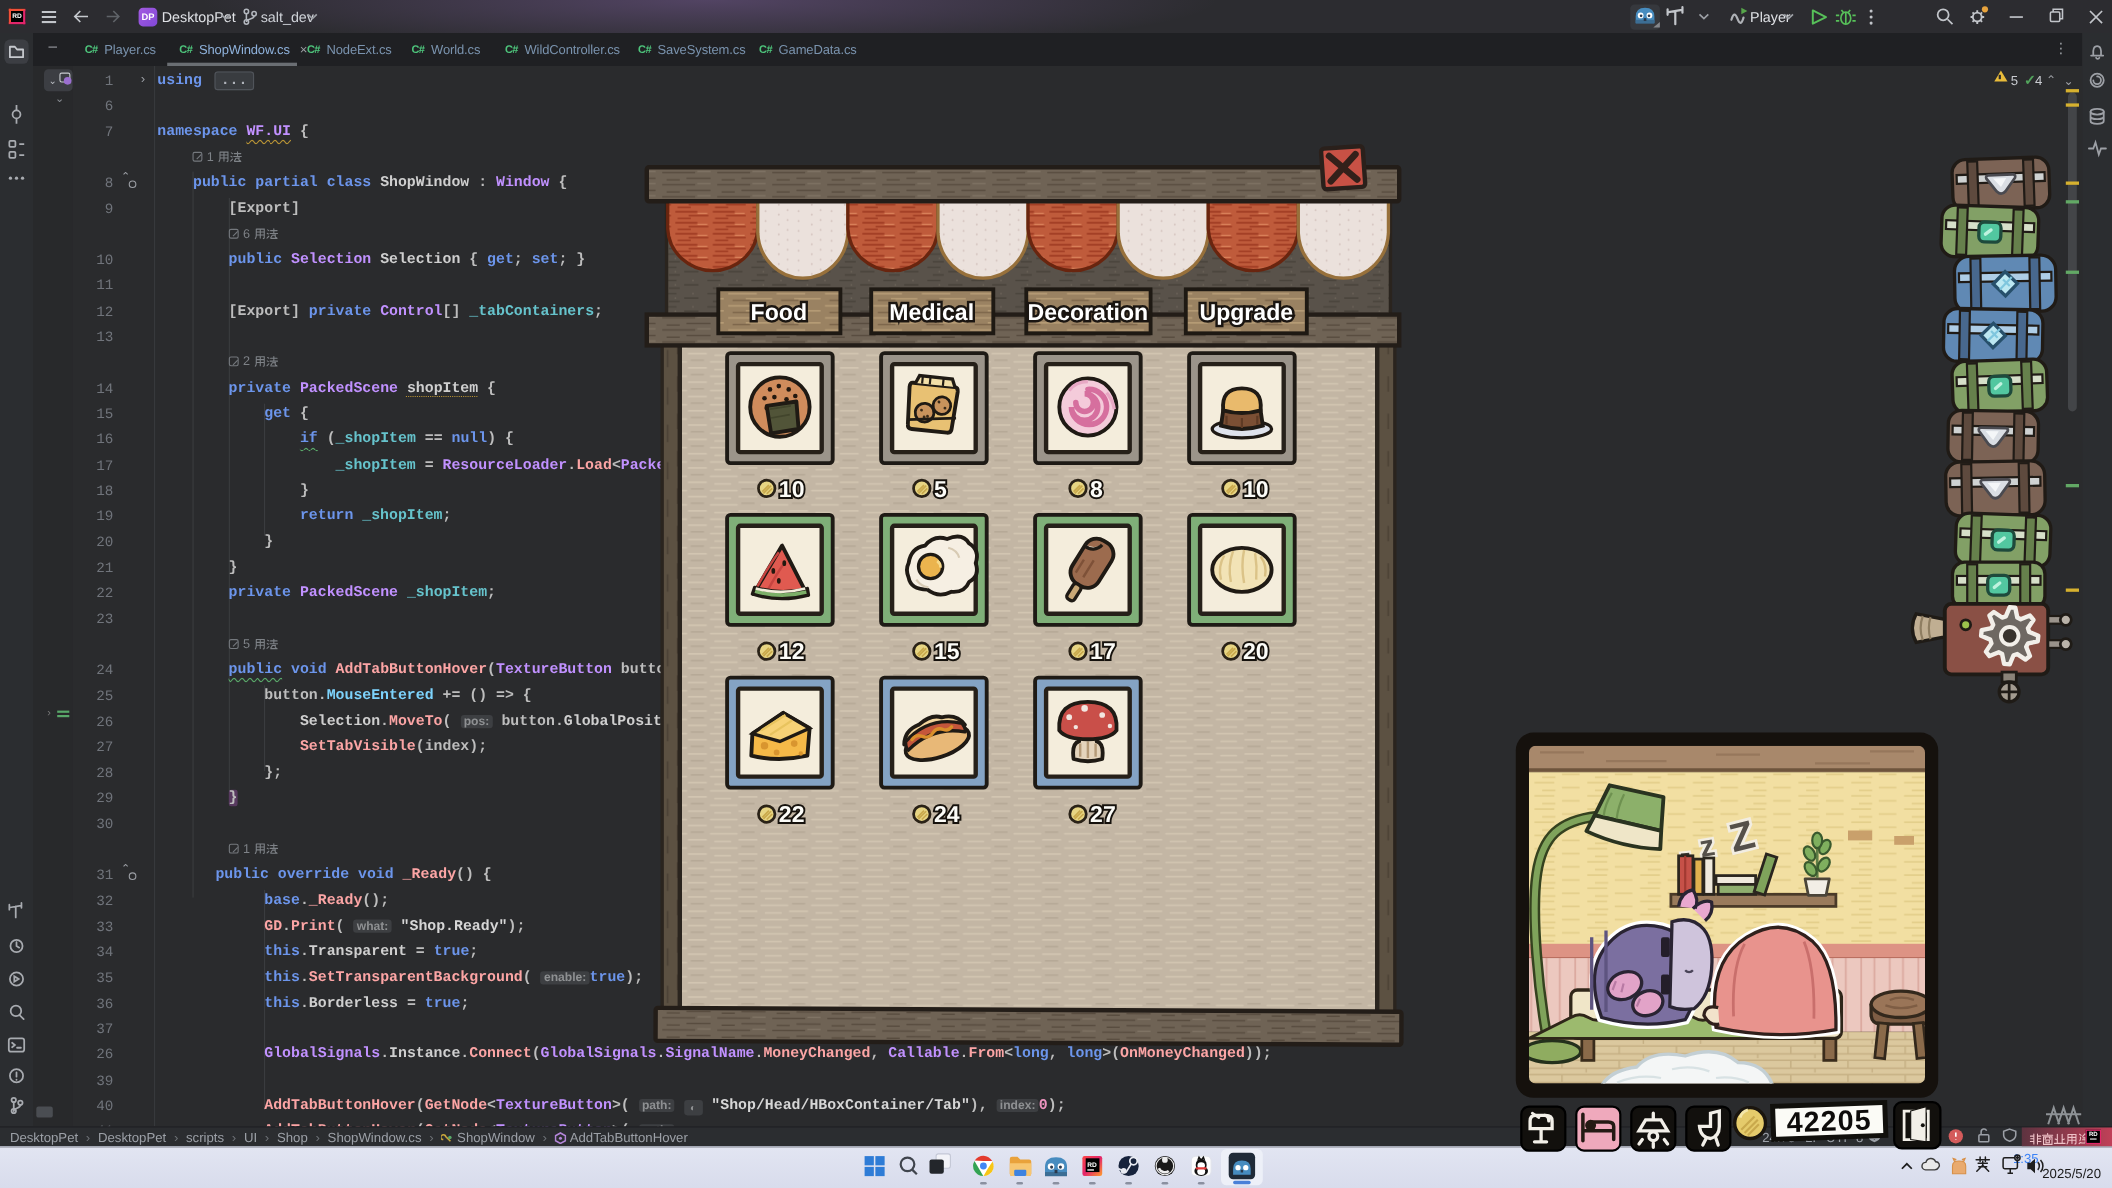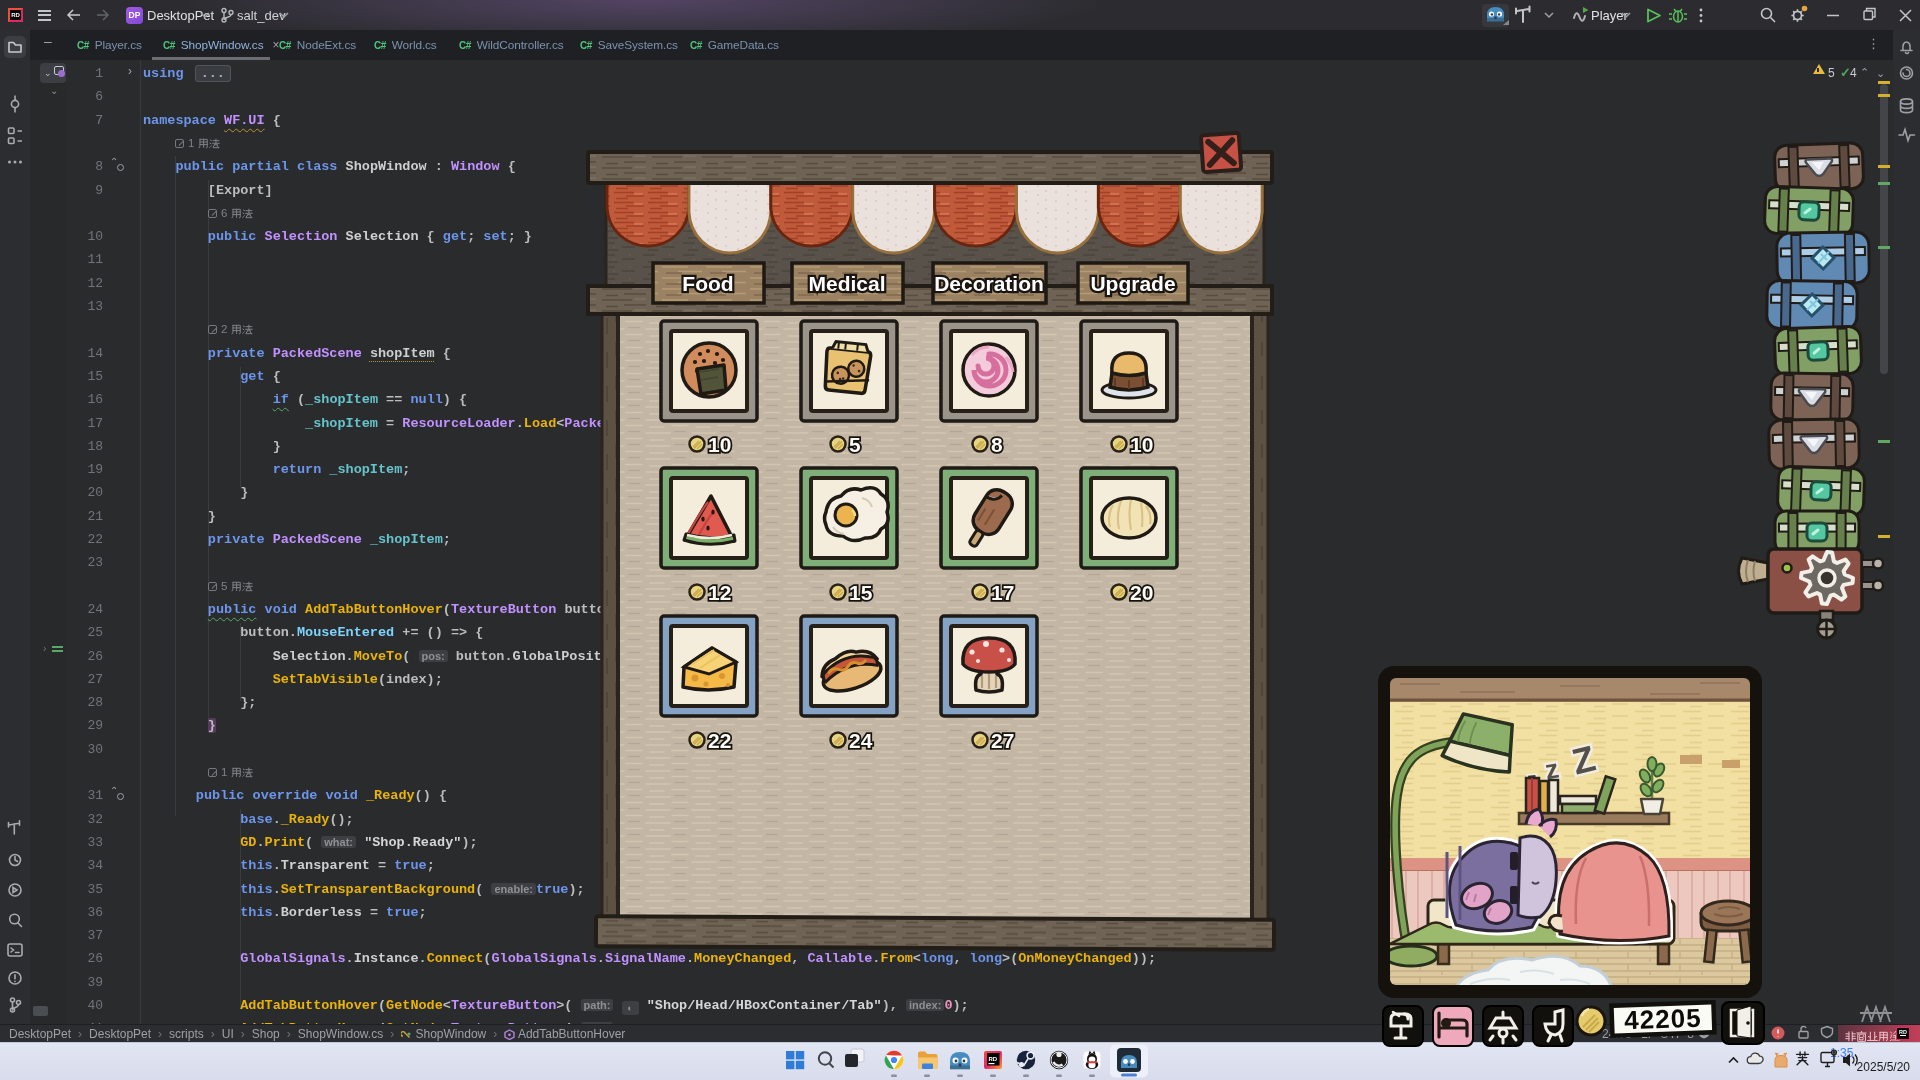--- a/index.html
+++ b/index.html
@@ -10,21 +10,21 @@
 .actbar{position:absolute;left:0;top:30px;width:30px;height:994px;background:#2B2D30}
 .strip2{position:absolute;left:30px;top:60px;width:36px;height:964px;background:#28292B}
 .rstripe{position:absolute;left:1893px;top:30px;width:27px;height:994px;background:#2B2D30}
 .editor{position:absolute;left:66px;top:60px;width:1827px;height:964px;background:#2A2B2D}
 .sbar{position:absolute;left:0;top:1024px;width:1920px;height:18px;background:#2B2D30;border-top:1px solid #1E1F22;z-index:6}
 .tkbar{position:absolute;left:0;top:1042px;width:1920px;height:38px;background:linear-gradient(#E2E5F2,#D8DCEC);border-top:1px solid #C2C7D8;z-index:6}
 .tab{position:absolute;top:30px;height:30px;display:flex;align-items:center;font-size:11.8px;color:#7A93AE;letter-spacing:-.1px}
 .tab .cs{color:#4EC57C;font-weight:bold;font-size:10px;margin-right:6px;letter-spacing:-.5px}
 .cl{position:absolute;white-space:pre;font:bold 13.5px/23.3px "Liberation Mono",monospace;color:#BDBDBD;letter-spacing:.001px}
 .ln{position:absolute;left:66px;width:37px;text-align:right;color:#70747B;font:13px/23.3px "Liberation Mono",monospace}
-.k{color:#6C95EB}.m{color:#eab308}.t{color:#C191FF}.v{color:#BDBDBD}.f{color:#66C3CC}.e{color:#7dd3fc}.s{color:#D6D6D6}.n{color:#ED94C0}.w{color:#CFCFCF}
+.k{color:#6C95EB}.m{color:#fca5a5}.t{color:#C191FF}.v{color:#BDBDBD}.f{color:#66C3CC}.e{color:#7dd3fc}.s{color:#D6D6D6}.n{color:#ED94C0}.w{color:#CFCFCF}
 .hint{background:#3D3F42;color:#8E9092;border-radius:3px;font-size:11px;padding:0 3px;font-family:"Liberation Sans",sans-serif;letter-spacing:0}
 .fold{background:#393C40;border:1px solid #50545A;border-radius:3px;color:#AFB3BA;padding:0 5px;margin-left:3px}
 .uy{text-decoration:underline wavy #B89334 1px;text-underline-offset:4px}
 .ug{text-decoration:underline wavy #59A869 1px;text-underline-offset:4px}
 .ud{text-decoration:underline dotted #B89334 1px;text-underline-offset:4px}
 .bh{background:#583A60;border-radius:2px}
 .us{position:absolute;color:#7E8287;font:11.5px/23.3px "Liberation Sans",sans-serif}
 .ubx{display:inline-block;width:9px;height:9px;border:1px solid #75797E;border-radius:2px;margin-right:4px;position:relative;top:1px}
 .g2{position:absolute;color:#8A8E94;font:10px/10px "Liberation Sans",sans-serif}
 .cjk{display:inline-block;vertical-align:-2px}
@@ -110,20 +110,21 @@
 <div class="cl" style="left:143px;top:178.5px"><span class="v">        [Export]</span></div>
 <div class="us" style="left:208px;top:201.8px"><span class="ubx"><b style="position:absolute;left:1.5px;top:3.5px;width:6px;height:1.1px;background:#75797E;transform:rotate(-45deg)"></b></span>6 <svg class="cjk" width="11" height="11" viewBox="0 0 10 10" style="vertical-align:-2px">
         <path d="M1.8,1.2 H8.4 V8.2 Q8.4,9 7.6,9 M1.8,1.2 V6.5 Q1.8,8.2 1,9 M1.8,3.6 H8.4 M1.8,6 H8.4 M5.1,1.2 V8.6" fill="none" stroke="#7E8287" stroke-width="0.9" stroke-linecap="round"></path>
       </svg><svg class="cjk" width="11" height="11" viewBox="0 0 10 10" style="vertical-align:-2px">
         <path d="M1.2,1.8 L2.2,2.4 M0.8,4.6 L1.8,5.2 M0.6,8.6 Q1.4,8 2.2,7 M3.6,2.4 H9 M3.2,4.8 H9.4 M6.3,1 V4.8 M5,6.2 Q4.6,7.4 3.8,8.2 M5,6.2 L7.6,6 Q6.8,7.8 8.8,8.6 M3.8,8.8 H9" fill="none" stroke="#7E8287" stroke-width="0.9" stroke-linecap="round"></path>
       </svg></div>
 <div class="ln" style="top:225.1px">10</div>
 <div class="cl" style="left:143px;top:225.1px"><span class="v">        </span><span class="k">public </span><span class="t">Selection</span><span class="v"> </span><span class="w">Selection</span><span class="v"> { </span><span class="k">get</span><span class="v">; </span><span class="k">set</span><span class="v">; }</span></div>
 <div class="ln" style="top:248.4px">11</div>
 <div class="ln" style="top:271.7px">12</div>
+<div class="cl" style="left:143px;top:271.7px"><span class="v">        [Export] </span><span class="k">private </span><span class="t">Control</span><span class="v">[] </span><span class="f">_tabContainers</span><span class="v">;</span></div>
 <div class="ln" style="top:295.0px">13</div>
 <div class="us" style="left:208px;top:318.3px"><span class="ubx"><b style="position:absolute;left:1.5px;top:3.5px;width:6px;height:1.1px;background:#75797E;transform:rotate(-45deg)"></b></span>2 <svg class="cjk" width="11" height="11" viewBox="0 0 10 10" style="vertical-align:-2px">
         <path d="M1.8,1.2 H8.4 V8.2 Q8.4,9 7.6,9 M1.8,1.2 V6.5 Q1.8,8.2 1,9 M1.8,3.6 H8.4 M1.8,6 H8.4 M5.1,1.2 V8.6" fill="none" stroke="#7E8287" stroke-width="0.9" stroke-linecap="round"></path>
       </svg><svg class="cjk" width="11" height="11" viewBox="0 0 10 10" style="vertical-align:-2px">
         <path d="M1.2,1.8 L2.2,2.4 M0.8,4.6 L1.8,5.2 M0.6,8.6 Q1.4,8 2.2,7 M3.6,2.4 H9 M3.2,4.8 H9.4 M6.3,1 V4.8 M5,6.2 Q4.6,7.4 3.8,8.2 M5,6.2 L7.6,6 Q6.8,7.8 8.8,8.6 M3.8,8.8 H9" fill="none" stroke="#7E8287" stroke-width="0.9" stroke-linecap="round"></path>
       </svg></div>
 <div class="ln" style="top:341.6px">14</div>
 <div class="cl" style="left:143px;top:341.6px"><span class="v">        </span><span class="k">private </span><span class="t">PackedScene</span><span class="v"> </span><span class="w ud">shopItem</span><span class="v"> {</span></div>
 <div class="ln" style="top:364.9px">15</div>
 <div class="cl" style="left:143px;top:364.9px"><span class="v">            </span><span class="k">get</span><span class="v"> {</span></div>

